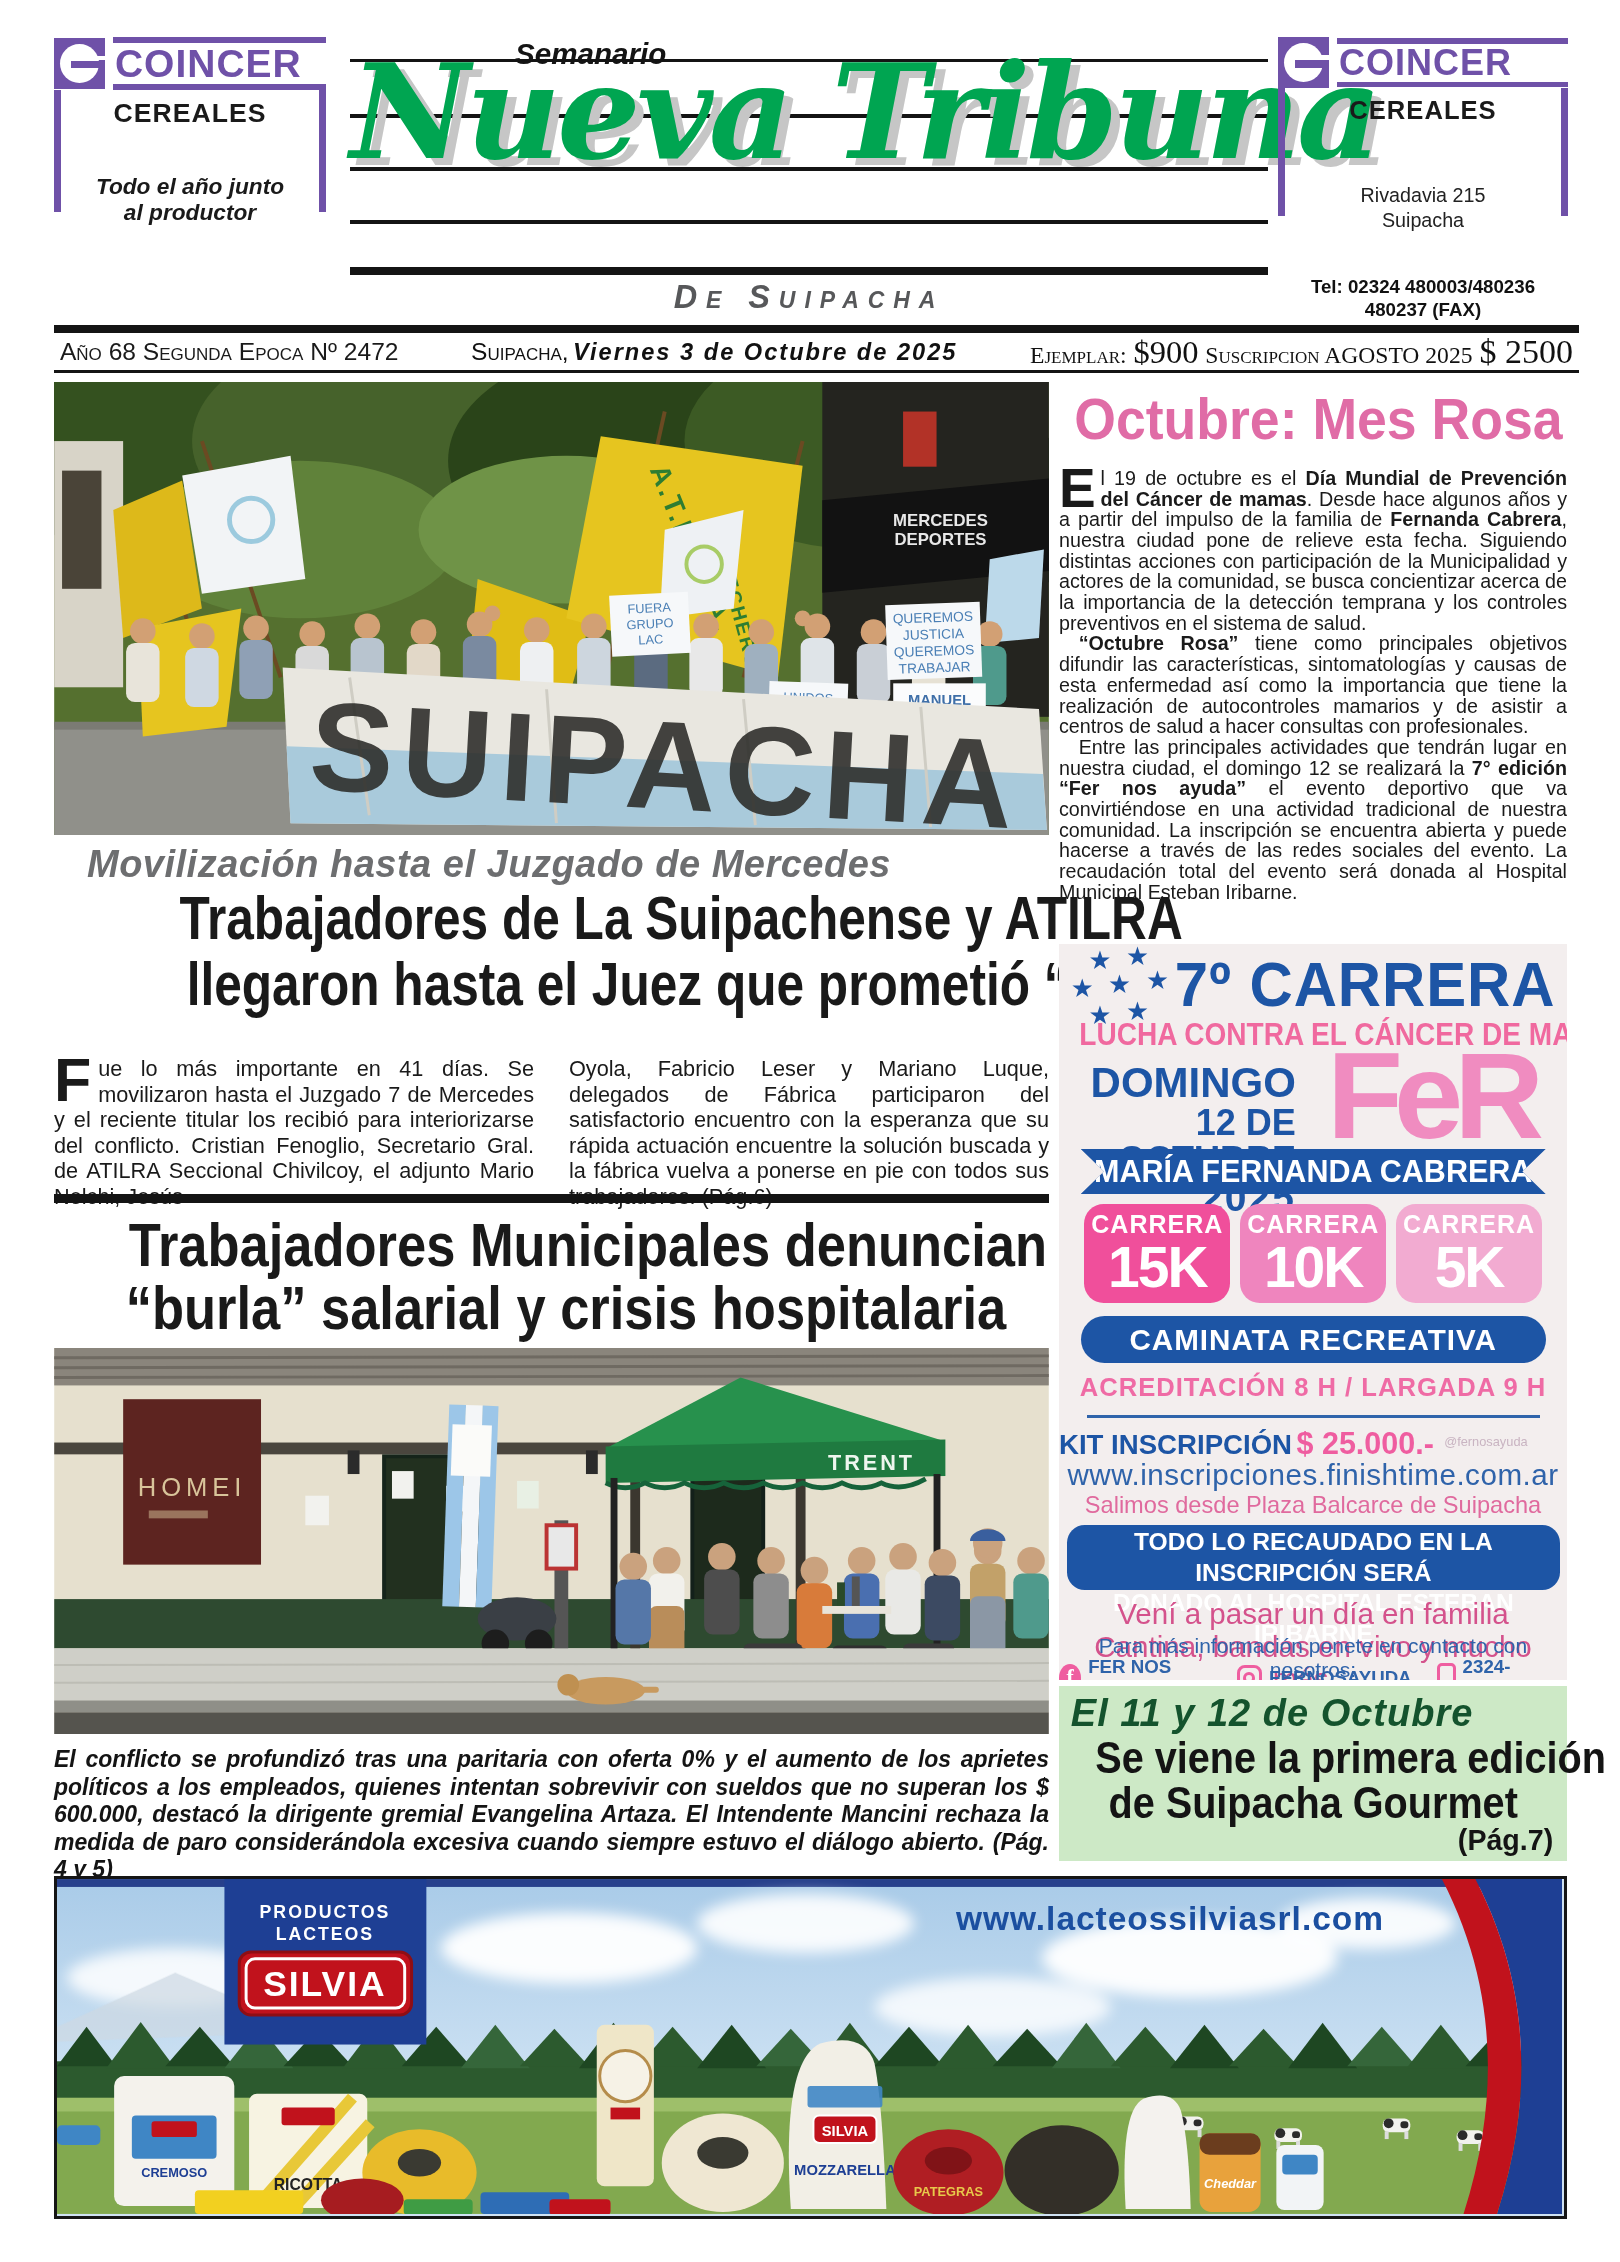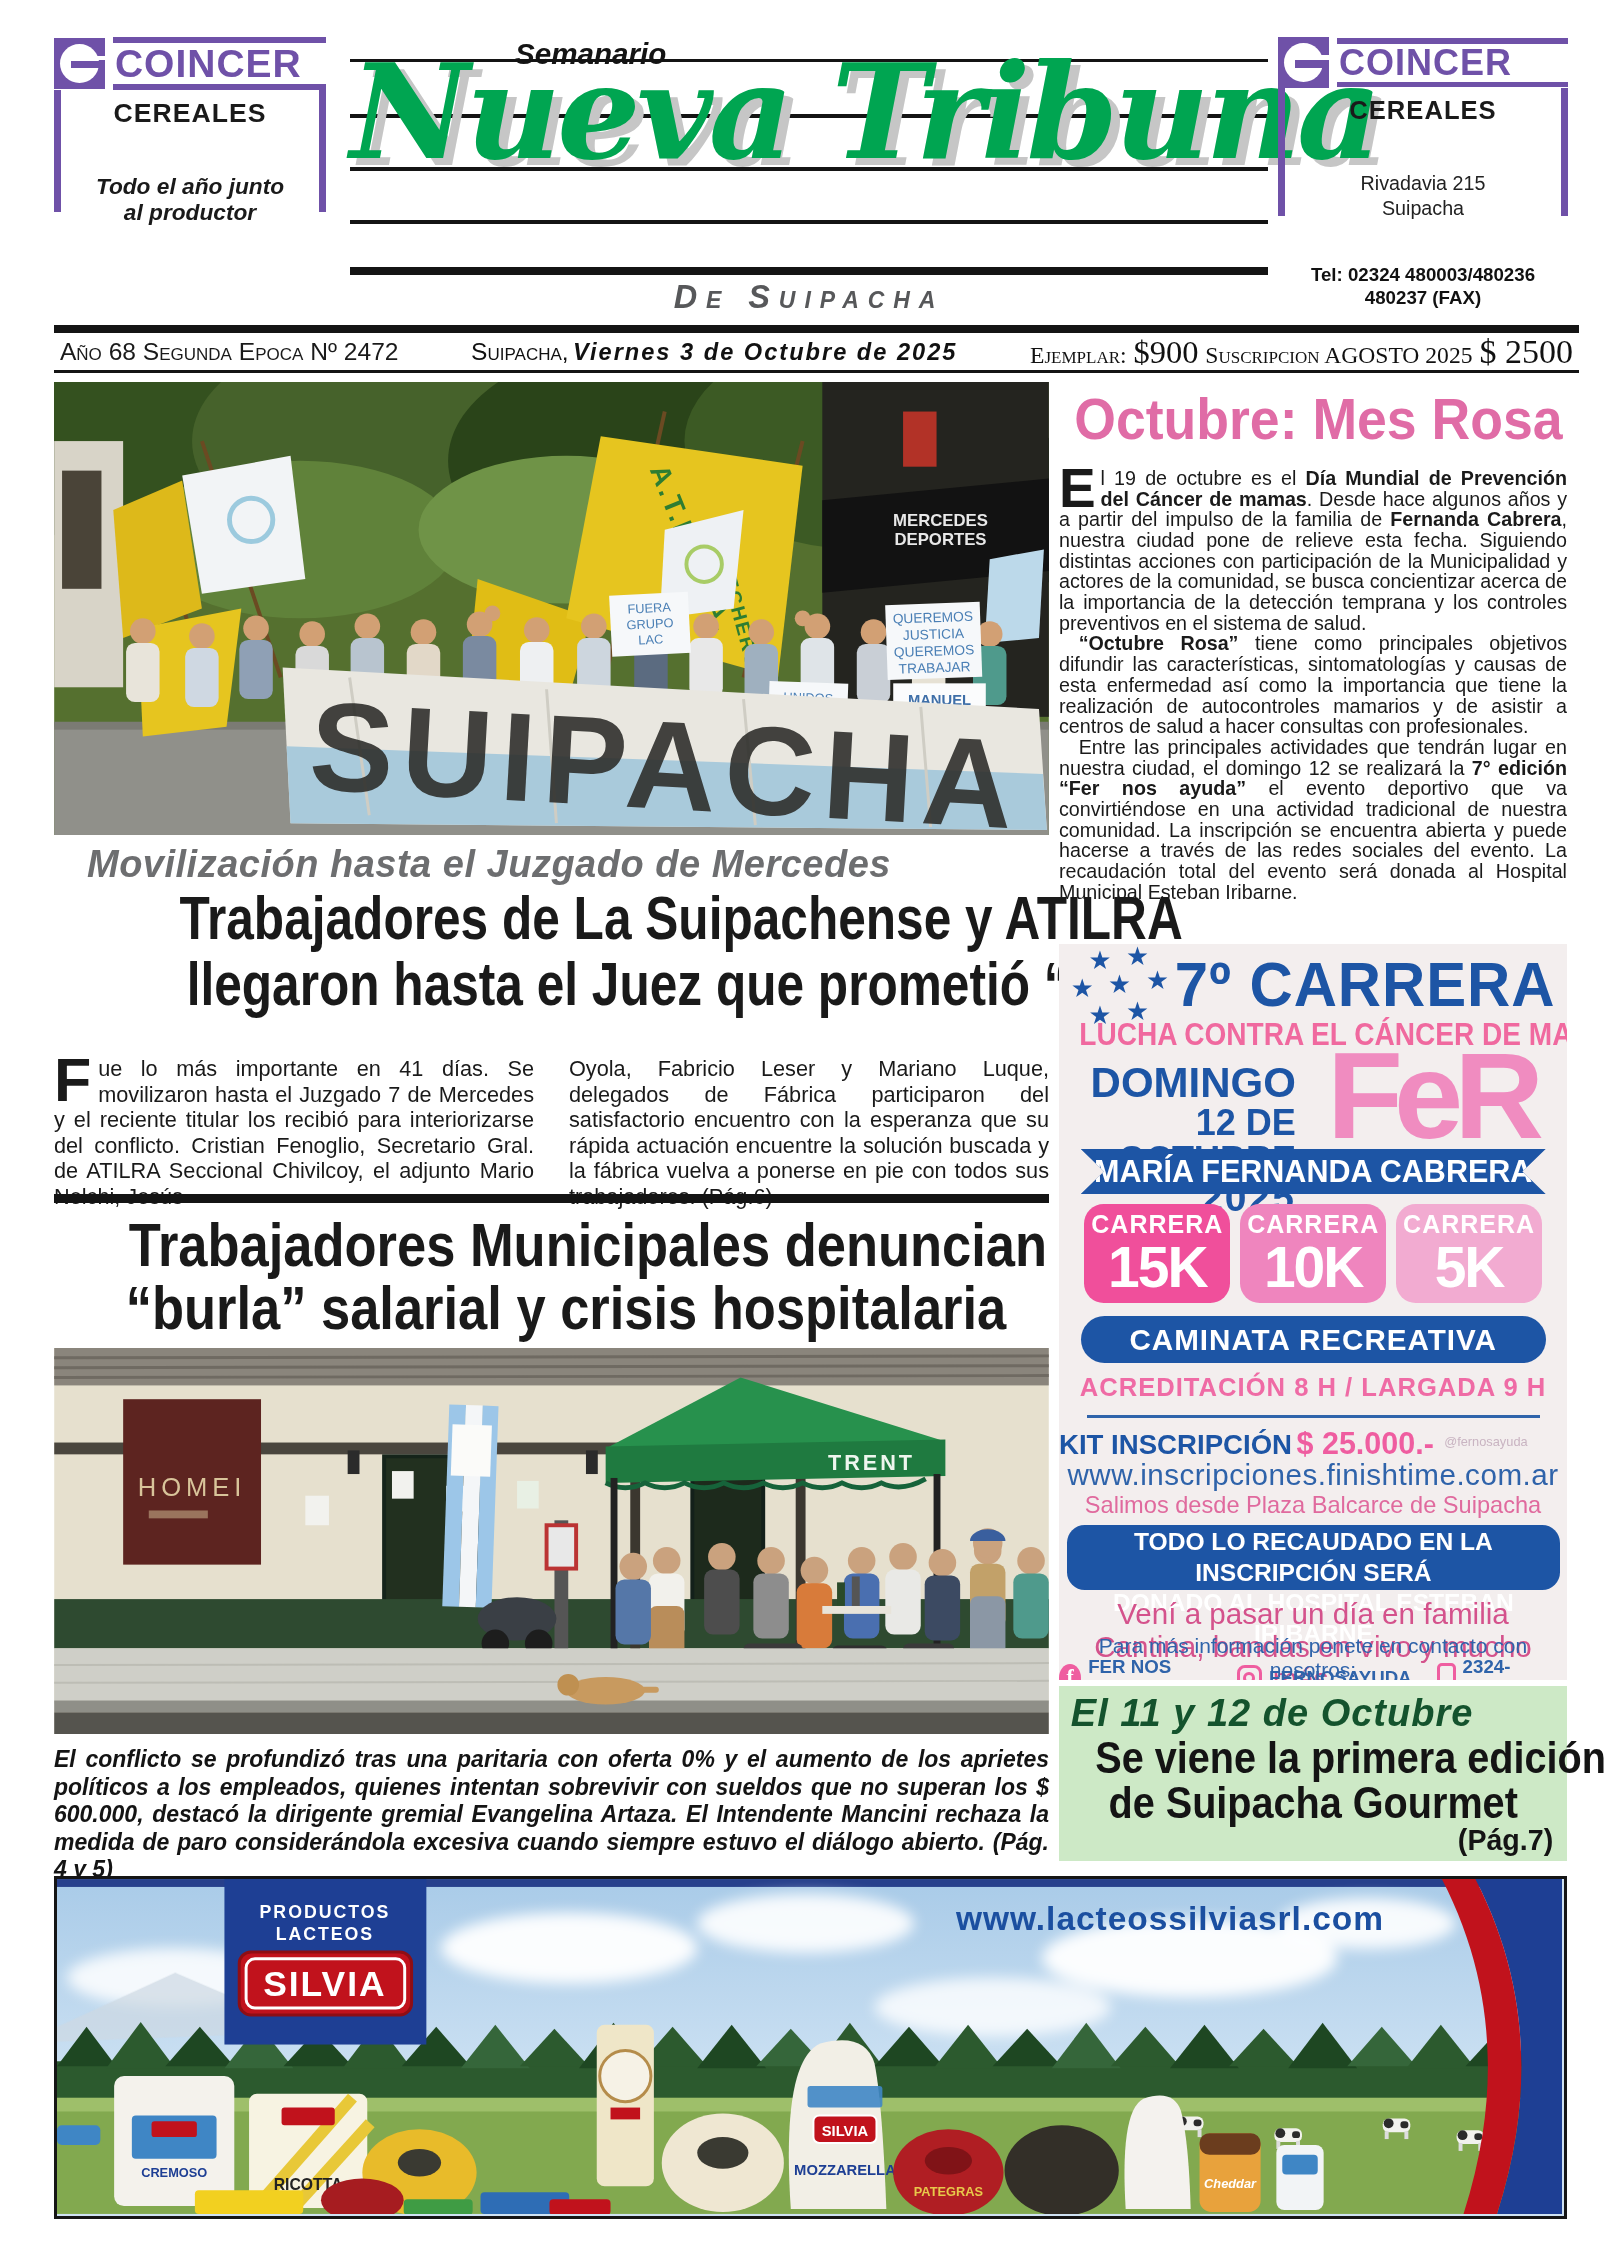--- a/index.html
+++ b/index.html
@@ -14,21 +14,21 @@
   .clogo .disc{position:absolute;left:5.9px;top:5.9px;width:39px;height:39px;background:#fff;border-radius:50%;}
   .clogo .slot{position:absolute;right:3px;top:22.7px;width:31.5px;height:7.9px;background:#6f51a8;}
   .clogo .notch{position:absolute;right:0;top:17.7px;width:7.9px;height:4.9px;background:#fff;}
   .cstack{display:flex;flex-direction:column;flex:1;}
   .cbar{height:5.9px;background:#6f51a8;}
   .cword{font-weight:bold;color:#6f51a8;letter-spacing:1px;line-height:1.0;padding:1px 2px;}
   .cbox{border-left:7.9px solid #6f51a8;border-right:7.9px solid #6f51a8;flex:1;
         display:flex;flex-direction:column;align-items:center;text-align:center;padding-top:7.9px;gap:44px;}
   .cereal{font-weight:bold;letter-spacing:1px;color:#1a1a1a;}
   .ctag{font-style:italic;font-weight:bold;color:#1a1a1a;margin-top:auto;padding-bottom:5.9px;line-height:1.15;}
-  .caddr{color:#222;line-height:1.25;margin-top:2px;text-align:center;}
+  .caddr{color:#222;line-height:1.25;margin-top:14px;text-align:center;}
   .ctel{font-weight:bold;color:#111;line-height:1.2;margin-top:auto;padding-bottom:3.9px;}
 
   
   #masthead{left:350px;top:33px;width:918px;height:296px;}
   .mline{position:absolute;left:0;width:100%;height:3.9px;background:#141414;}
   #semanario{position:absolute;left:165px;top:3.9px;font-style:italic;font-weight:bold;font-size:29.6px;color:#141414;}
   #nt-title{position:absolute;left:0;top:13.8px;width:100%;text-align:center;white-space:nowrap;
             font-family:"DejaVu Serif","Liberation Serif",serif;font-style:italic;font-weight:bold;
             font-size:131px;line-height:1.0;letter-spacing:-3.9px;color:#00a551;
             text-shadow:8.9px 6.9px 0 #c6c6c6;}

